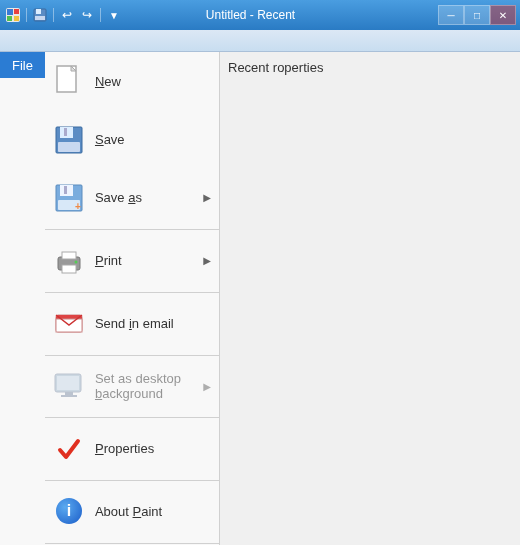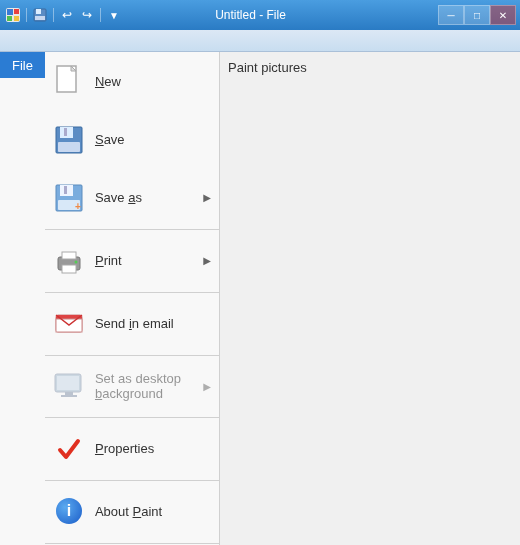--- a/index.html
+++ b/index.html
@@ -191,21 +191,21 @@
         <rect x="3" y="1" width="5" height="5" fill="#ddeeff"></rect>
         <rect x="2" y="8" width="10" height="4" fill="#c8d8f0"></rect>
       </svg>
     </div>
     <div class="quick-sep" style="background:rgba(255,255,255,0.4);"></div>
     <div class="tb-icon" style="color:white;font-size:12px;">↩</div>
     <div class="tb-icon" style="color:white;font-size:12px;">↪</div>
     <div class="quick-sep" style="background:rgba(255,255,255,0.4);"></div>
     <div class="tb-icon" style="color:white;font-size:10px;">▼</div>
   </div>
-  <div class="title-bar-text">Untitled - File</div>
+  <div class="title-bar-text">Untitled - Recent</div>
   <div class="title-bar-controls">
     <div class="tb-control">─</div>
     <div class="tb-control">□</div>
     <div class="tb-control" style="background:rgba(200,50,50,0.5);">✕</div>
   </div>
 </div>
 
 <div class="quick-bar">
   
 </div>
@@ -318,16 +318,16 @@
         </div>
         <span class="menu-item-label">About <u>P</u>aint</span>
       </div>
 
       <div class="menu-sep"></div>
 
     </div>
   </div>
 
   <div class="recent-panel">
-    <div class="recent-title">Paint pictures</div>
+    <div class="recent-title">Recent roperties</div>
   </div>
 
 </div>
 
 </body></html>

